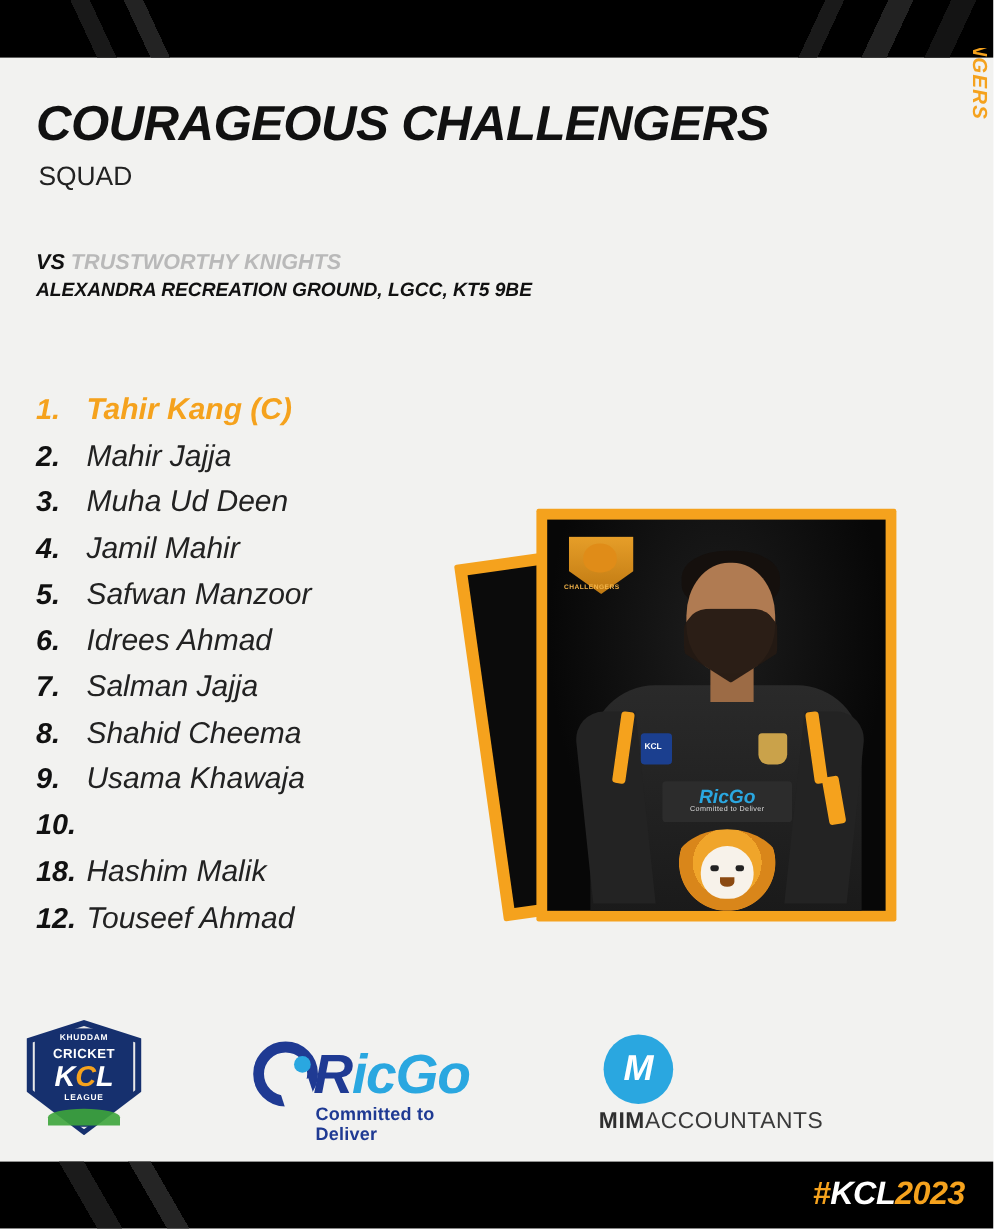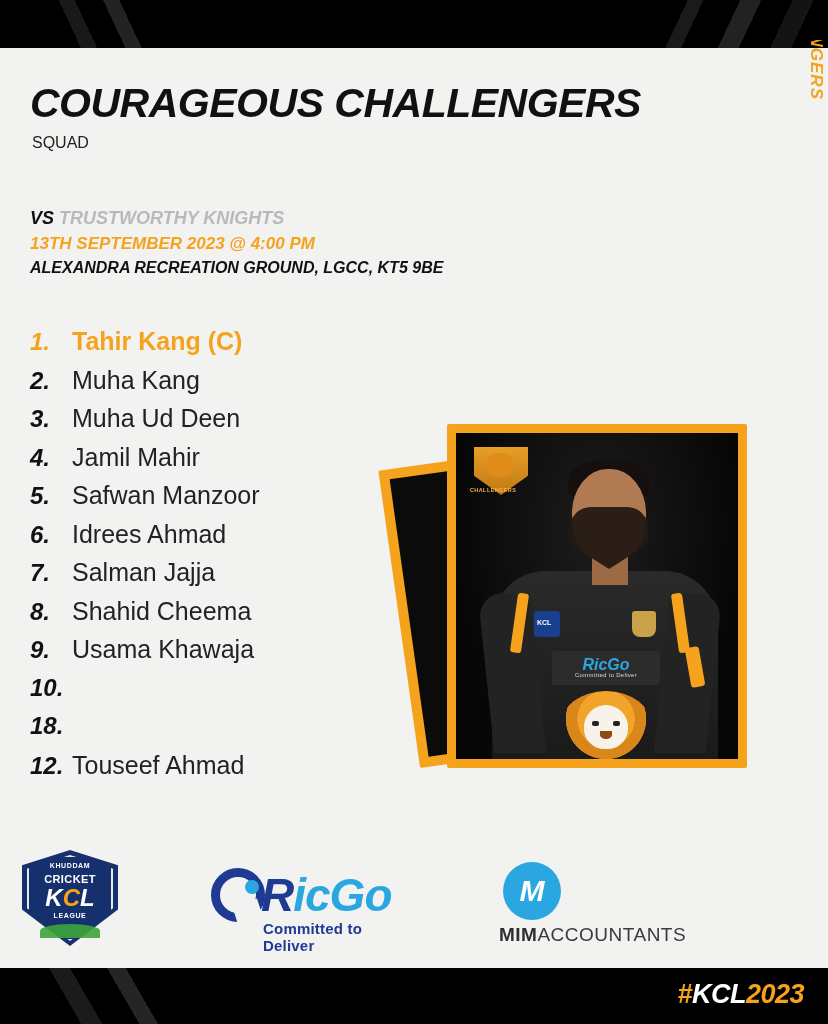--- a/index.html
+++ b/index.html
@@ -80,37 +80,37 @@
   }
 
   
   .title {
     position: absolute; left: 30px; top: 80px;
     font-size: 41px; font-weight: bold; font-style: italic;
     letter-spacing: -0.5px; color: #111;
   }
   .subtitle {
     position: absolute; left: 32px; top: 134px;
-    font-size: 16px; color: #222; letter-spacing: 0px;
+    font-size: 22px; color: #222; letter-spacing: 0px;
   }
   .meta { position:absolute; left: 30px; top: 208px; }
   .meta-row1 { font-size: 18px; font-weight: bold; font-style: italic; }
   .meta-row1 .vs { color: #111; }
   .meta-row1 .opp { color: #b9b9b9; }
   .meta-row2 { margin-top: 5px; font-size: 17px; font-weight: bold; font-style: italic; color: #f5a21d; }
   .meta-row3 { margin-top: 5px; font-size: 16px; font-weight: bold; font-style: italic; color: #111; }
 
   
   .squad { position: absolute; left: 26px; top: 327px; width: 420px; }
   .player { display: flex; align-items: baseline; height: 38.5px; }
   .player .num {
     width: 46px; text-align: left; padding-left: 4px;
     font-size: 24px; font-weight: bold; font-style: italic; color: #111;
   }
-  .player .nm { font-size: 25px; color: #222; }
+  .player .nm { font-size: 25px; font-style: italic; color: #222; }
   .player.captain .num { color: #f5a21d; }
   .player.captain .nm { color: #f5a21d; font-weight: bold; }
 
   
   .photo-back {
     position: absolute; left: 398px; top: 452px;
     width: 250px; height: 300px;
     background: #f5a21d;
     transform: rotate(-8deg);
     border-radius: 2px;
@@ -308,32 +308,31 @@
   </div>
 
   <div class="title">COURAGEOUS CHALLENGERS</div>
   <div class="subtitle">SQUAD</div>
 
   <div class="meta">
     <div class="meta-row1">
       <span class="vs">VS</span>
       <span class="opp">TRUSTWORTHY KNIGHTS</span>
     </div>
-    <div class="meta-row2">13TH SEPTEMBER 2023 @ 4:00 PM</div>
     <div class="meta-row3">ALEXANDRA RECREATION GROUND, LGCC, KT5 9BE</div>
   </div>
 
   <div class="squad">
     <div class="player captain">
       <span class="num">1.</span>
       <span class="nm">Tahir Kang (C)</span>
     </div>
     <div class="player">
       <span class="num">2.</span>
-      <span class="nm">Muha Kang</span>
+      <span class="nm">Mahir Jajja</span>
     </div>
     <div class="player">
       <span class="num">3.</span>
       <span class="nm">Muha Ud Deen</span>
     </div>
     <div class="player">
       <span class="num">4.</span>
       <span class="nm">Jamil Mahir</span>
     </div>
     <div class="player">
@@ -354,20 +353,21 @@
     </div>
     <div class="player">
       <span class="num">9.</span>
       <span class="nm">Usama Khawaja</span>
     </div>
     <div class="player">
       <span class="num">10.</span>
     </div>
     <div class="player">
       <span class="num">18.</span>
+      <span class="nm">Hashim Malik</span>
     </div>
     <div class="player">
       <span class="num">12.</span>
       <span class="nm">Touseef Ahmad</span>
     </div>
   </div>
 
   <div class="photo-back">
     <div class="photo-back-inner"></div>
   </div>

